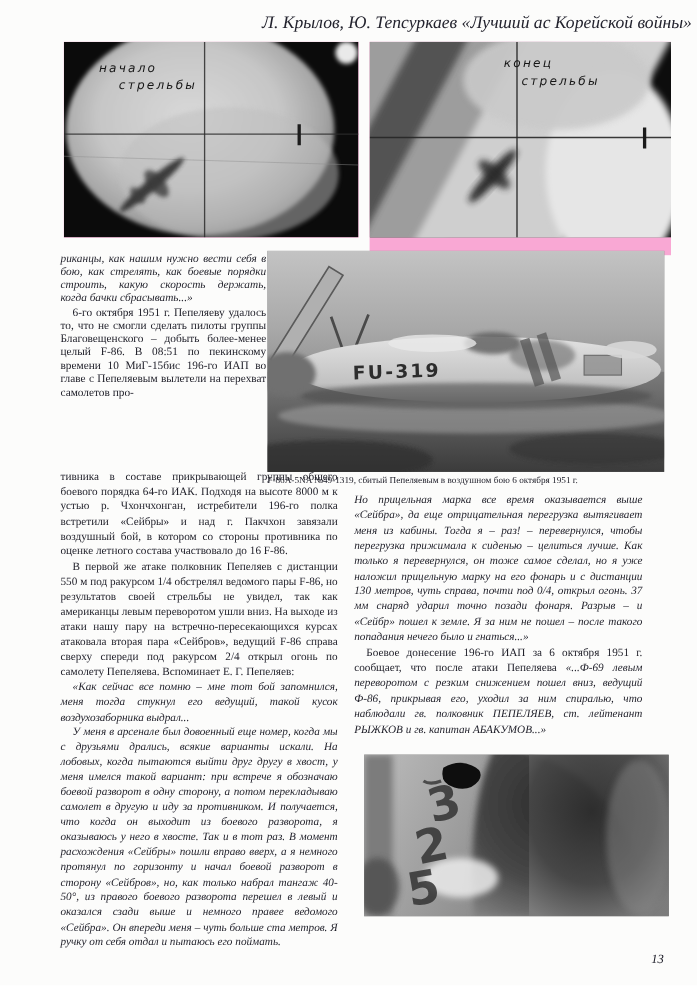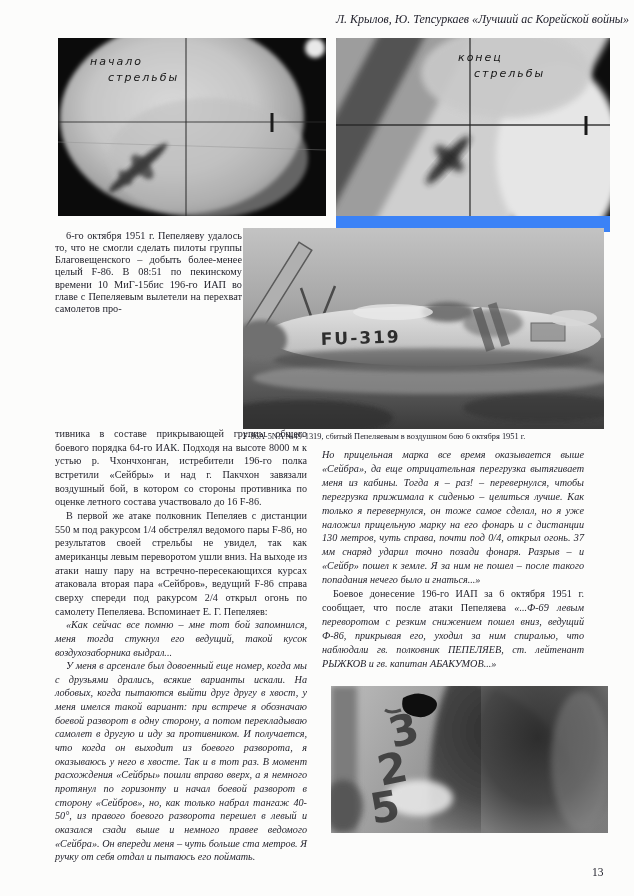--- a/index.html
+++ b/index.html
@@ -1,34 +1,34 @@
 <!DOCTYPE html>
 <html><head>
 <meta charset="utf-8">
 <style>
   html,body{margin:0;padding:0;background:#ffffff;}
   .page{position:relative;width:634px;height:896px;background:#fcfcfb;overflow:hidden;
         font-family:"Liberation Serif","DejaVu Serif",serif;color:#1e1e28;}
-  .running-header{position:absolute;top:12px;right:5px;font-style:italic;font-size:12px;color:#23232e;}
-  .photo{position:absolute;background:#3b82f6;overflow:hidden;}
+  .running-header{position:absolute;top:12px;right:5px;font-style:italic;font-size:16px;color:#23232e;}
+  .photo{position:absolute;background:#f9a8d4;overflow:hidden;}
   .ph-a{left:58px;top:38px;width:268px;height:178px;}
   .ph-b{left:336px;top:38px;width:274px;height:194px;}
   .ph-c{left:243px;top:228px;width:361px;height:201px;background:#9a9a9a;}
   .ph-d{left:331px;top:686px;width:277px;height:147px;background:#777;}
   .caption{position:absolute;font-size:8.4px;line-height:10.6px;color:#20202b;}
   .cap-c{left:243px;top:432px;width:361px;}
   .cap-d{left:331px;top:837px;width:277px;}
   .col{position:absolute;text-align:justify;}
   .col-a{left:55px;top:230px;width:187px;font-size:10.3px;line-height:12.15px;}
   .col-b{left:55px;top:427px;width:252px;font-size:10.2px;line-height:13.65px;}
   .col-c{left:322px;top:448px;width:262px;font-size:10.2px;line-height:13.9px;}
   .para{margin:0;text-indent:11px;}
   .noindent{text-indent:0;}
   .italic{font-style:italic;}
-  .pageno{position:absolute;left:592px;top:866px;font-size:11.5px;color:#20202b;}
+  .pageno{position:absolute;left:592px;top:866px;font-style:italic;font-size:11.5px;color:#20202b;}
   svg{display:block;}
   .hw{font-family:"DejaVu Sans",sans-serif;font-style:italic;font-size:11px;letter-spacing:2px;fill:#161616;}
 </style>
 </head>
 <body>
 
 <div class="page">
 
   <div class="running-header">Л. Крылов, Ю. Тепсуркаев «Лучший ас Корейской войны»</div>
 
@@ -138,20 +138,21 @@
         <ellipse cx="150" cy="84" rx="40" ry="8" fill="#e8e8e8" opacity="0.8"></ellipse>
         <ellipse cx="48,0" cy="108" rx="0" ry="0" fill="none"></ellipse>
         <text x="78" y="117" transform="rotate(-2 78 117)" font-family="DejaVu Sans, sans-serif" font-weight="bold" font-size="17" letter-spacing="2" fill="#2d2d2d">FU-319</text>
       </g>
       <ellipse cx="18" cy="112" rx="26" ry="20" fill="#6f6f6f" filter="url(#bC)"></ellipse>
     </svg>
   </div>
   <div class="caption cap-c">F-86A-5NA №49-1319, сбитый Пепеляевым в воздушном бою 6 октября 1951 г.</div>
 
   <div class="col col-a">
+    <p class="para italic noindent">риканцы, как нашим нужно вести себя в бою, как стрелять, как боевые порядки строить, какую скорость держать, когда бачки сбрасывать...»</p>
     <p class="para">6-го октября 1951 г. Пепеляеву удалось то, что не смогли сделать пилоты группы Благовещенского – добыть более-менее целый F-86. В 08:51 по пекинскому времени 10 МиГ-15бис 196-го ИАП во главе с Пепеляевым вылетели на перехват самолетов про-</p>
   </div>
 
   <div class="col col-b">
     <p class="para noindent">тивника в составе прикрывающей группы общего боевого порядка 64-го ИАК. Подходя на высоте 8000 м к устью р. Чхончхонган, истребители 196-го полка встретили «Сейбры» и над г. Пакчхон завязали воздушный бой, в котором со стороны противника по оценке летного состава участвовало до 16 F-86.</p>
     <p class="para">В первой же атаке полковник Пепеляев с дистанции 550 м под ракурсом 1/4 обстрелял ведомого пары F-86, но результатов своей стрельбы не увидел, так как американцы левым переворотом ушли вниз. На выходе из атаки нашу пару на встречно-пересекающихся курсах атаковала вторая пара «Сейбров», ведущий F-86 справа сверху спереди под ракурсом 2/4 открыл огонь по самолету Пепеляева. Вспоминает Е. Г. Пепеляев:</p>
     <p class="para italic">«Как сейчас все помню – мне тот бой запомнился, меня тогда стукнул его ведущий, такой кусок воздухозаборника выдрал...</p>
     <p class="para italic">У меня в арсенале был довоенный еще номер, когда мы с друзьями дрались, всякие варианты искали. На лобовых, когда пытаются выйти друг другу в хвост, у меня имелся такой вариант: при встрече я обозначаю боевой разворот в одну сторону, а потом перекладываю самолет в другую и иду за противником. И получается, что когда он выходит из боевого разворота, я оказываюсь у него в хвосте. Так и в тот раз. В момент расхождения «Сейбры» пошли вправо вверх, а я немного протянул по горизонту и начал боевой разворот в сторону «Сейбров», но, как только набрал тангаж 40-50°, из правого боевого разворота перешел в левый и оказался сзади выше и немного правее ведомого «Сейбра». Он впереди меня – чуть больше ста метров. Я ручку от себя отдал и пытаюсь его поймать.</p>
   </div>
 

